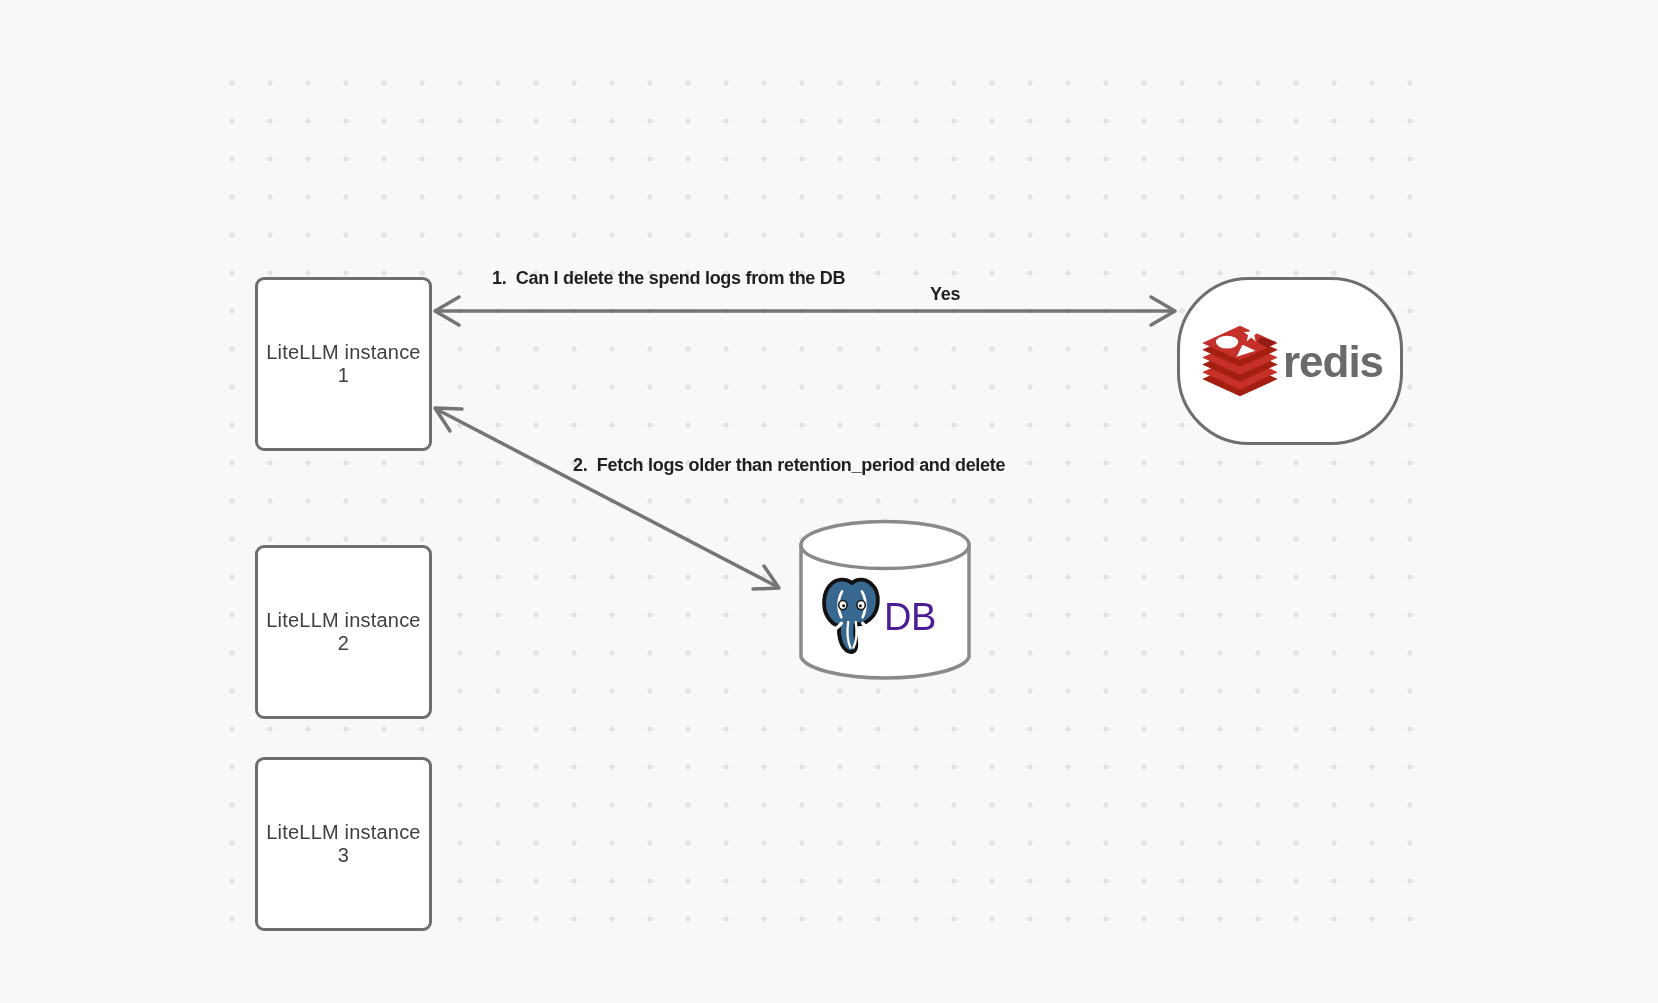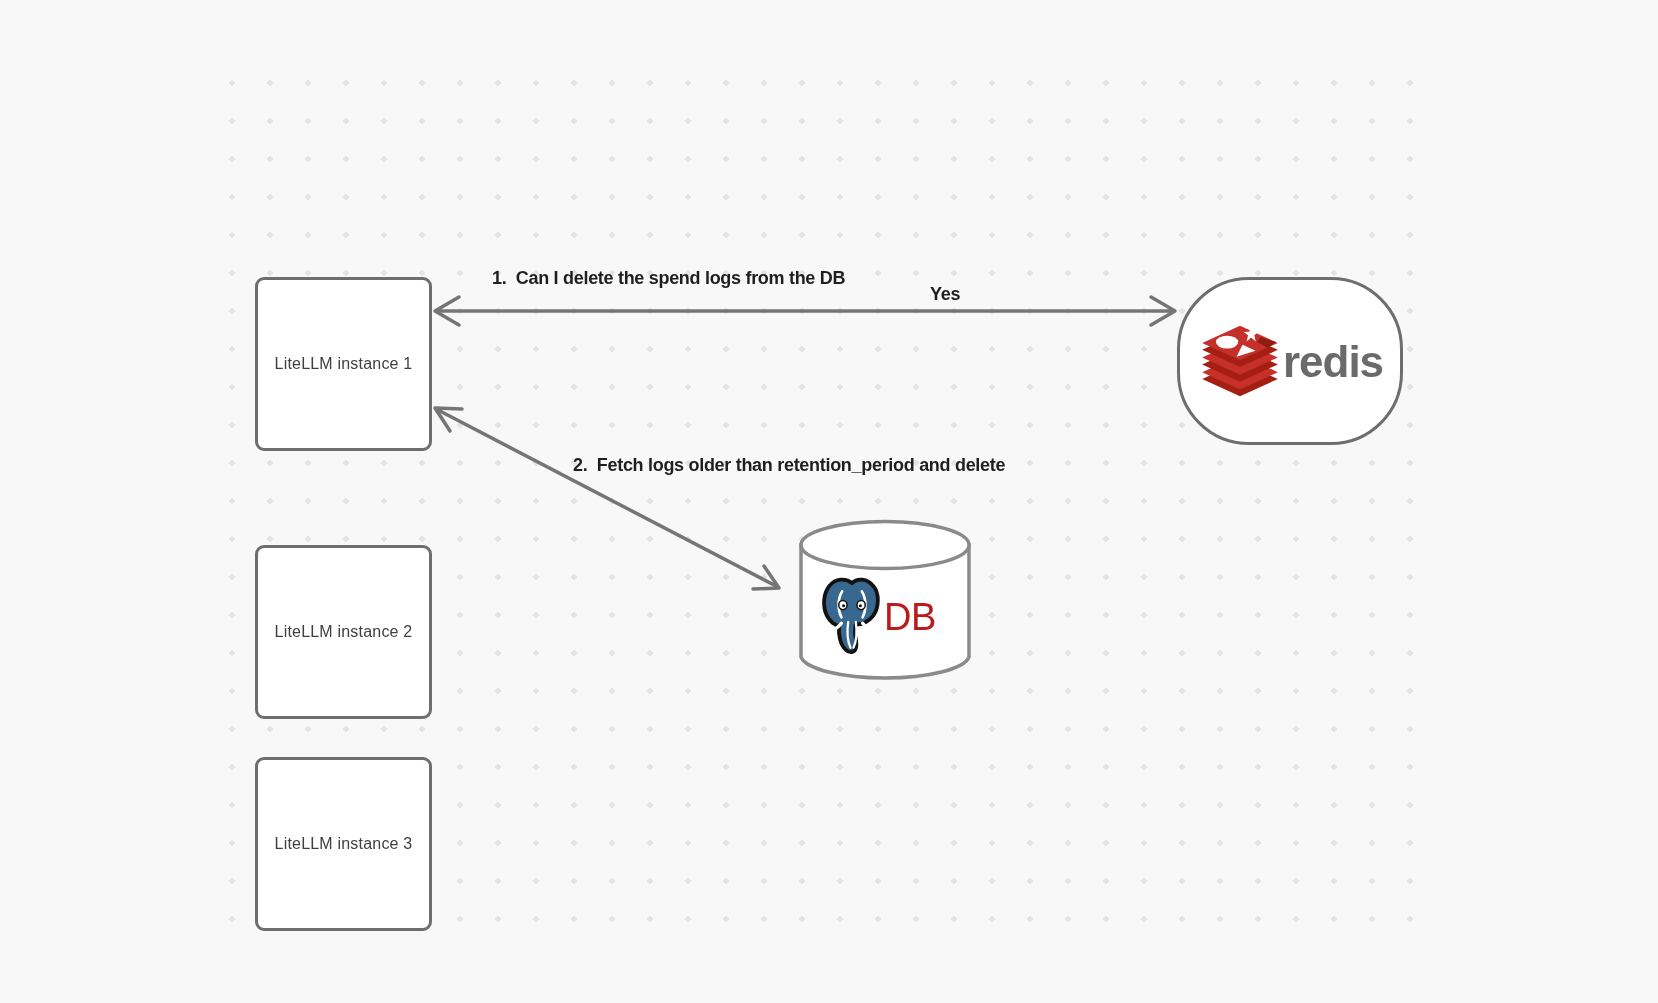--- a/index.html
+++ b/index.html
@@ -22,21 +22,21 @@
   }
   .node-box{
     position:absolute;
     width:171px;height:168px;
     background:#ffffff;
     border:3px solid #6e6e6e;
     border-radius:9px;
     display:flex;align-items:center;justify-content:center;
   }
   .node-box .node-label{
-    font-size:16px;color:#3f3f3f;letter-spacing:.2px;
+    font-size:20px;color:#3f3f3f;letter-spacing:.2px;
     text-align:center;
   }
   .edge-label{
     position:absolute;
     font-size:18px;font-weight:bold;color:#1f1f1f;
     letter-spacing:-0.3px;
     white-space:pre;
   }
   .edges-svg{position:absolute;left:0;top:0;}
   .redis-node{
@@ -52,21 +52,21 @@
     letter-spacing:-1px;line-height:1;margin-top:2px;
   }
   .db-node{
     position:absolute;
     left:798px;top:518px;width:175px;height:166px;
   }
   .db-node .cyl{position:absolute;left:0;top:0;}
   .pg-icon{position:absolute;left:16px;top:58px;}
   .db-label{
     position:absolute;left:86px;top:80px;
-    font-size:38px;font-weight:500;color:#b91c1c;line-height:1;
+    font-size:38px;font-weight:500;color:#4c1d95;line-height:1;
     letter-spacing:-0.5px;
   }
 </style>
 </head>
 <body>
 
 <div class="canvas">
 
   <div class="dot-grid"></div>
 

